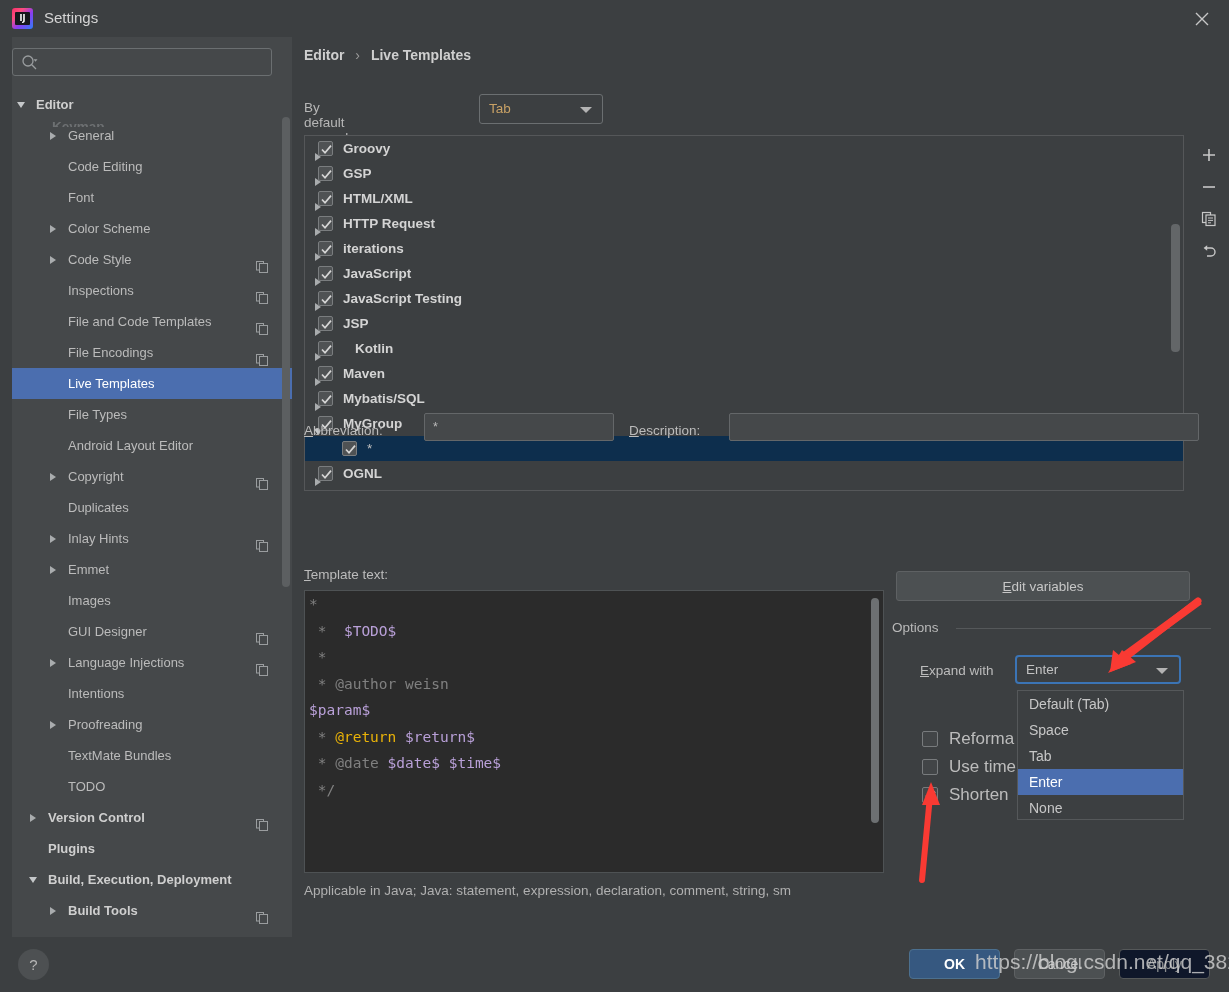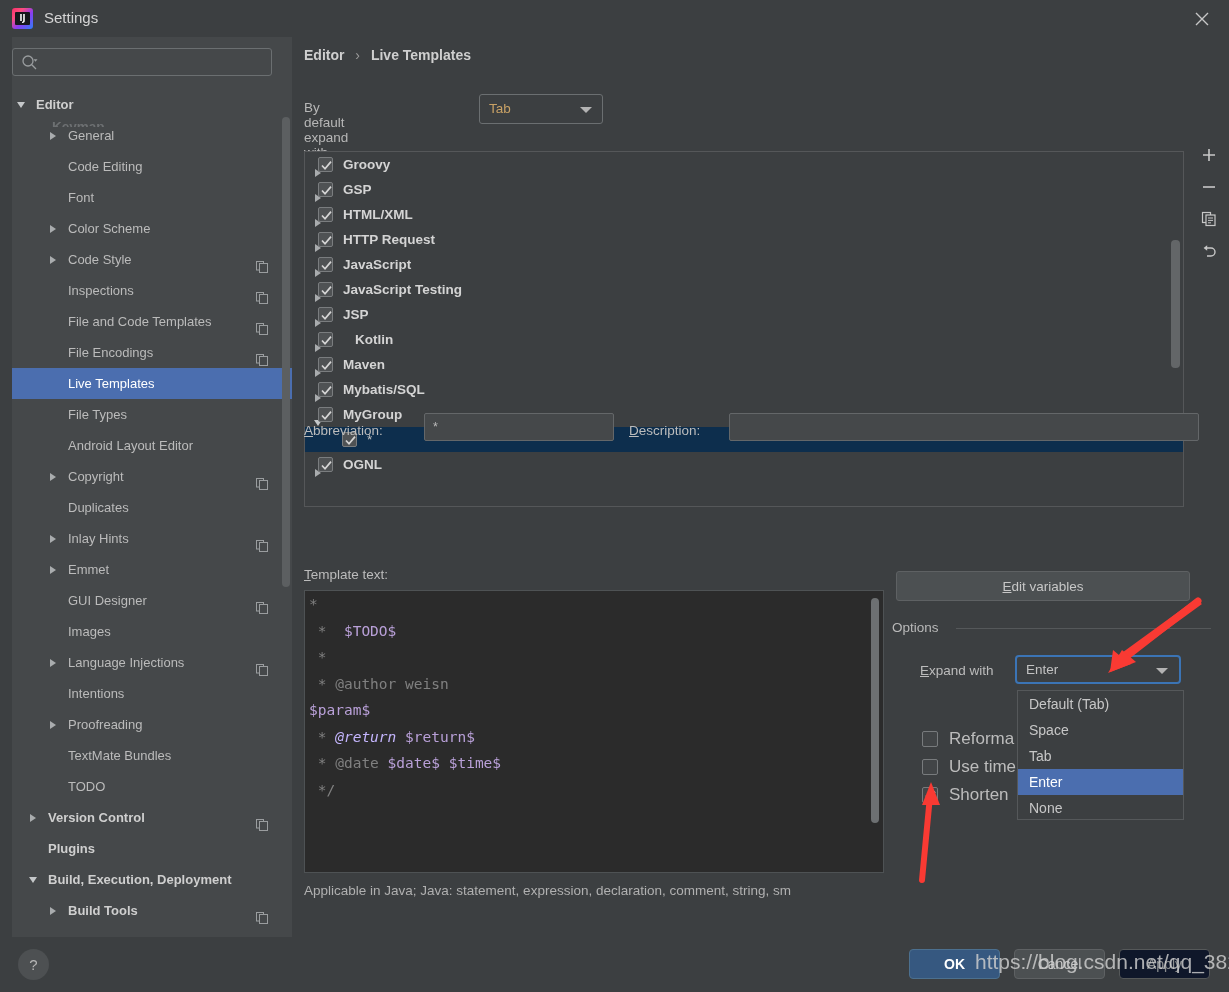--- a/index.html
+++ b/index.html
@@ -130,21 +130,20 @@
     border-top: 6px solid #b3b3b3;
   }
 
   
   .grouplist {
     position: absolute; left: 12px; top: 98px;
     width: 880px; height: 356px;
     background: #3c3f41;
     border: 1px solid #555759;
     overflow: hidden;
-    margin-top: 16px;
   }
   .grow {
     position: relative; height: 25px; line-height: 25px;
     white-space: nowrap;
   }
   .grow.sel { background: #0d2e4d; }
   .grow .garrow { position: absolute; left: 8px; top: 9px; }
   .chk {
     position: absolute; top: 5px;
     width: 15px; height: 15px;
@@ -192,21 +191,21 @@
     background: #2b2b2b;
     border: 1px solid #4e5254;
     overflow: hidden;
     font-family: "DejaVu Sans Mono", monospace;
     font-size: 14.5px;
     line-height: 26.5px;
   }
   .eline { position: relative; height: 26.5px; white-space: pre; padding-left: 4px; }
   .c-com { color: #808080; }
   .c-var { color: #b9a0d8; }
-  .c-tag { color: #c4b5fd; font-style: italic; }
+  .c-tag { color: #eab308; }
   .ed-scroll { position: absolute; right: 4px; top: 3px; width: 8px; height: 275px; }
   .ed-thumb { position: absolute; left: 0; width: 8px; background: #6d7072; border-radius: 4px; }
 
   
   .editvars {
     position: absolute; left: 604px; top: 534px;
     width: 294px; height: 30px;
     background: #4c5052; border: 1px solid #5e6163; border-radius: 3px;
     text-align: center; line-height: 29px; font-size: 13.5px; color: #c7c7c7;
     cursor: pointer;
@@ -430,28 +429,28 @@
           </div>
           <div class="tree-item">
             <span class="tree-arrow" style="left:36px">
               <svg width="10" height="10" viewBox="0 0 10 10">
                 <path d="M2 1 L8 5 L2 9 Z" fill="#a9acae"></path>
               </svg>
             </span>
             <span class="tree-label" style="left:56px">Emmet</span>
           </div>
           <div class="tree-item">
+            <span class="tree-label" style="left:56px">Images</span>
+          </div>
+          <div class="tree-item">
             <span class="tree-label" style="left:56px">GUI Designer</span>
             <span class="tree-copy"><svg width="12" height="12" viewBox="0 0 12 12">
                 <rect x="0.5" y="0.5" width="7" height="8.5" stroke="#9a9d9f" stroke-width="1" fill="none"></rect>
                 <rect x="3.5" y="2.5" width="8" height="9" stroke="#9a9d9f" stroke-width="1" fill="#45484a"></rect>
               </svg></span>
-          </div>
-          <div class="tree-item">
-            <span class="tree-label" style="left:56px">Images</span>
           </div>
           <div class="tree-item">
             <span class="tree-arrow" style="left:36px">
               <svg width="10" height="10" viewBox="0 0 10 10">
                 <path d="M2 1 L8 5 L2 9 Z" fill="#a9acae"></path>
               </svg>
             </span>
             <span class="tree-label" style="left:56px">Language Injections</span>
             <span class="tree-copy"><svg width="12" height="12" viewBox="0 0 12 12">
                 <rect x="0.5" y="0.5" width="7" height="8.5" stroke="#9a9d9f" stroke-width="1" fill="none"></rect>
@@ -571,20 +570,31 @@
           <div class="grow">
             <span class="garrow"><svg width="10" height="10" viewBox="0 0 10 10">
                 <path d="M2 1 L8 5 L2 9 Z" fill="#a9acae"></path>
               </svg></span>
             <span class="chk" style="left:13px">
               <svg width="13" height="13" viewBox="0 0 13 13">
                 <path d="M2 6.5 L5 9.8 L11 2.6" stroke="#d6d6d6" stroke-width="1.7" fill="none"></path>
               </svg>
             </span>
             <span class="gl" style="left:38px">HTTP Request</span>
+          </div>
+          <div class="grow">
+            <span class="garrow"><svg width="10" height="10" viewBox="0 0 10 10">
+                <path d="M2 1 L8 5 L2 9 Z" fill="#a9acae"></path>
+              </svg></span>
+            <span class="chk" style="left:13px">
+              <svg width="13" height="13" viewBox="0 0 13 13">
+                <path d="M2 6.5 L5 9.8 L11 2.6" stroke="#d6d6d6" stroke-width="1.7" fill="none"></path>
+              </svg>
+            </span>
+            <span class="gl" style="left:38px">iterations</span>
           </div>
           <div class="grow">
             <span class="garrow"><svg width="10" height="10" viewBox="0 0 10 10">
                 <path d="M2 1 L8 5 L2 9 Z" fill="#a9acae"></path>
               </svg></span>
             <span class="chk" style="left:13px">
               <svg width="13" height="13" viewBox="0 0 13 13">
                 <path d="M2 6.5 L5 9.8 L11 2.6" stroke="#d6d6d6" stroke-width="1.7" fill="none"></path>
               </svg>
             </span>

